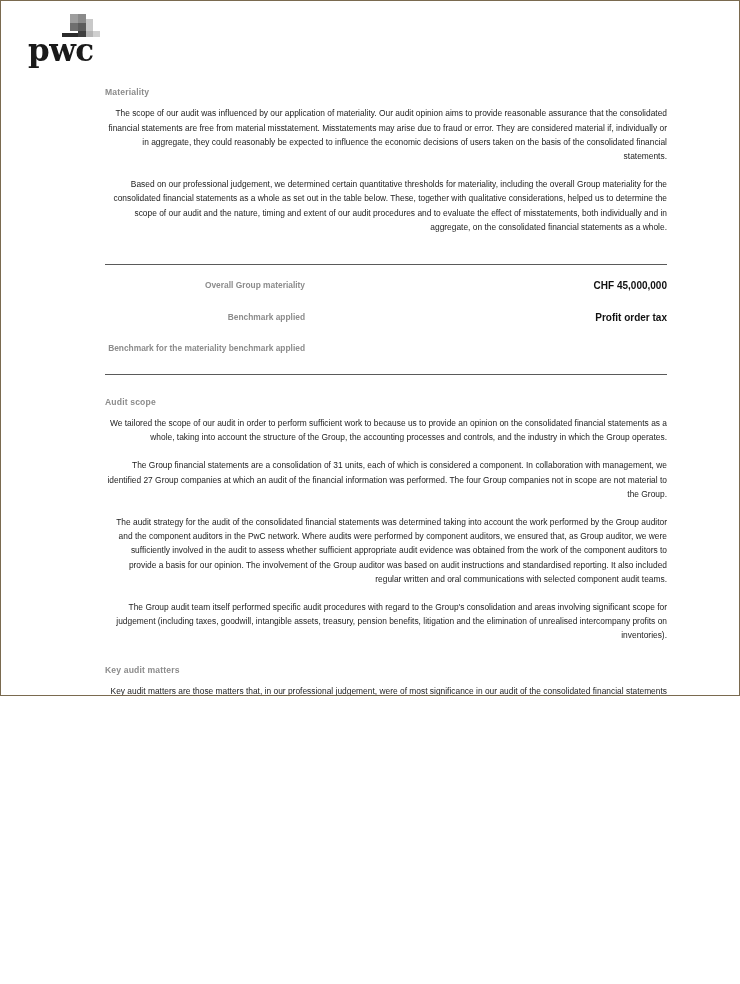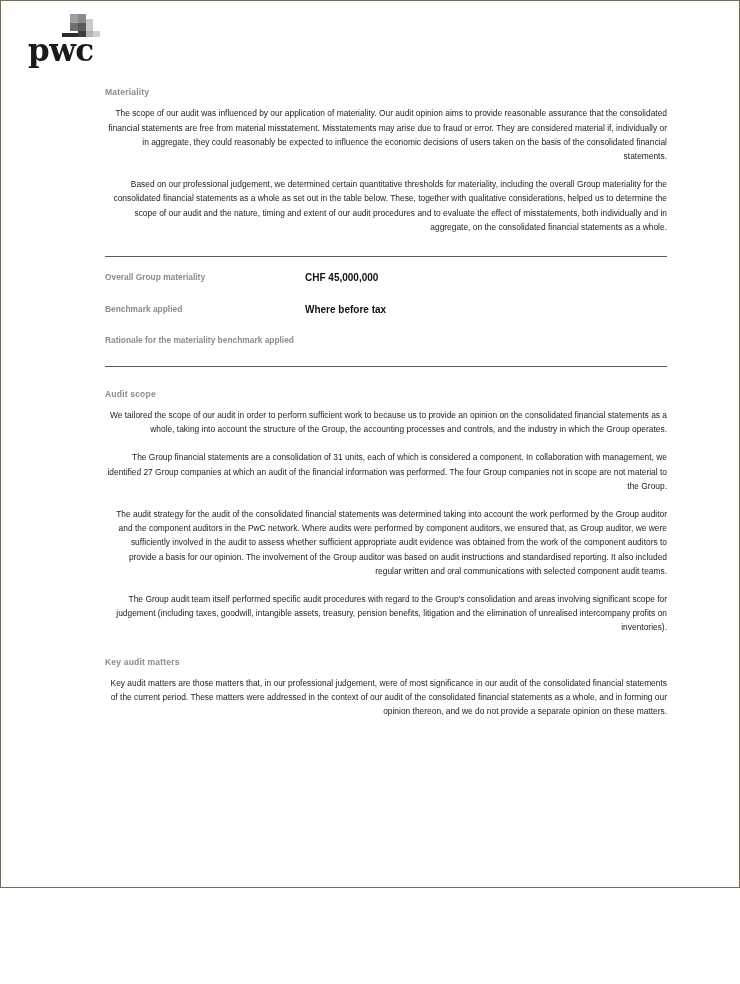--- a/index.html
+++ b/index.html
@@ -6,21 +6,21 @@
     margin: 0;
     padding: 0;
     background: #ffffff;
   }
   body {
     font-family: "Liberation Sans", sans-serif;
   }
   .page {
     position: relative;
     width: 740px;
-    height: 888px;
+    height: 696px;
     background: #ffffff;
     border: 1px solid #7a6a4f;
     box-sizing: border-box;
     overflow: hidden;
   }
 
   
   .logo-block {
     position: absolute;
     left: 27px;
@@ -83,25 +83,26 @@
     line-height: 14.2px;
     color: #1c1c1c;
     margin: 0 0 14px 0;
     text-align: right;
     letter-spacing: 0.01px;
   }
   p.body:last-child { margin-bottom: 0; }
 
   
   .mat-table {
-    margin-top: 22px;
+    margin-top: 30px;
     margin-bottom: 0;
     border-top: 1px solid #5a5a5a;
     border-bottom: 1px solid #5a5a5a;
     width: 562px;
+    text-align: right;
   }
   .mat-row {
     display: flex;
     align-items: flex-start;
   }
   .mat-row .label {
     width: 200px;
     flex: 0 0 200px;
     font-size: 8.4px;
     font-weight: 700;
@@ -153,24 +154,24 @@
     <p class="body">The scope of our audit was influenced by our application of materiality. Our audit opinion aims to provide reasonable assurance that the consolidated financial statements are free from material misstatement. Misstatements may arise due to fraud or error. They are considered material if, individually or in aggregate, they could reasonably be expected to influence the economic decisions of users taken on the basis of the consolidated financial statements.</p>
     <p class="body">Based on our professional judgement, we determined certain quantitative thresholds for materiality, including the overall Group materiality for the consolidated financial statements as a whole as set out in the table below. These, together with qualitative considerations, helped us to determine the scope of our audit and the nature, timing and extent of our audit procedures and to evaluate the effect of misstatements, both individually and in aggregate, on the consolidated financial statements as a whole.</p>
 
     <div class="mat-table">
       <div class="mat-row row-1">
         <div class="label">Overall Group materiality</div>
         <div class="value">CHF 45,000,000</div>
       </div>
       <div class="mat-row row-2">
         <div class="label">Benchmark applied</div>
-        <div class="value">Where before tax</div>
+        <div class="value">Profit order tax</div>
       </div>
       <div class="mat-row row-3">
-        <div class="label">Rationale for the materiality benchmark applied</div>
+        <div class="label">Benchmark for the materiality benchmark applied</div>
       </div>
     </div>
 
     <h2 class="section-heading gap-before">Audit scope</h2>
     <p class="body">We tailored the scope of our audit in order to perform sufficient work to because us to provide an opinion on the consolidated financial statements as a whole, taking into account the structure of the Group, the accounting processes and controls, and the industry in which the Group operates.</p>
     <p class="body">The Group financial statements are a consolidation of 31 units, each of which is considered a component. In collaboration with management, we identified 27 Group companies at which an audit of the financial information was performed. The four Group companies not in scope are not material to the Group.</p>
     <p class="body">The audit strategy for the audit of the consolidated financial statements was determined taking into account the work performed by the Group auditor and the component auditors in the PwC network. Where audits were performed by component auditors, we ensured that, as Group auditor, we were sufficiently involved in the audit to assess whether sufficient appropriate audit evidence was obtained from the work of the component auditors to provide a basis for our opinion. The involvement of the Group auditor was based on audit instructions and standardised reporting. It also included regular written and oral communications with selected component audit teams.</p>
     <p class="body">The Group audit team itself performed specific audit procedures with regard to the Group's consolidation and areas involving significant scope for judgement (including taxes, goodwill, intangible assets, treasury, pension benefits, litigation and the elimination of unrealised intercompany profits on inventories).</p>
 
     <h2 class="section-heading gap-before">Key audit matters</h2>

